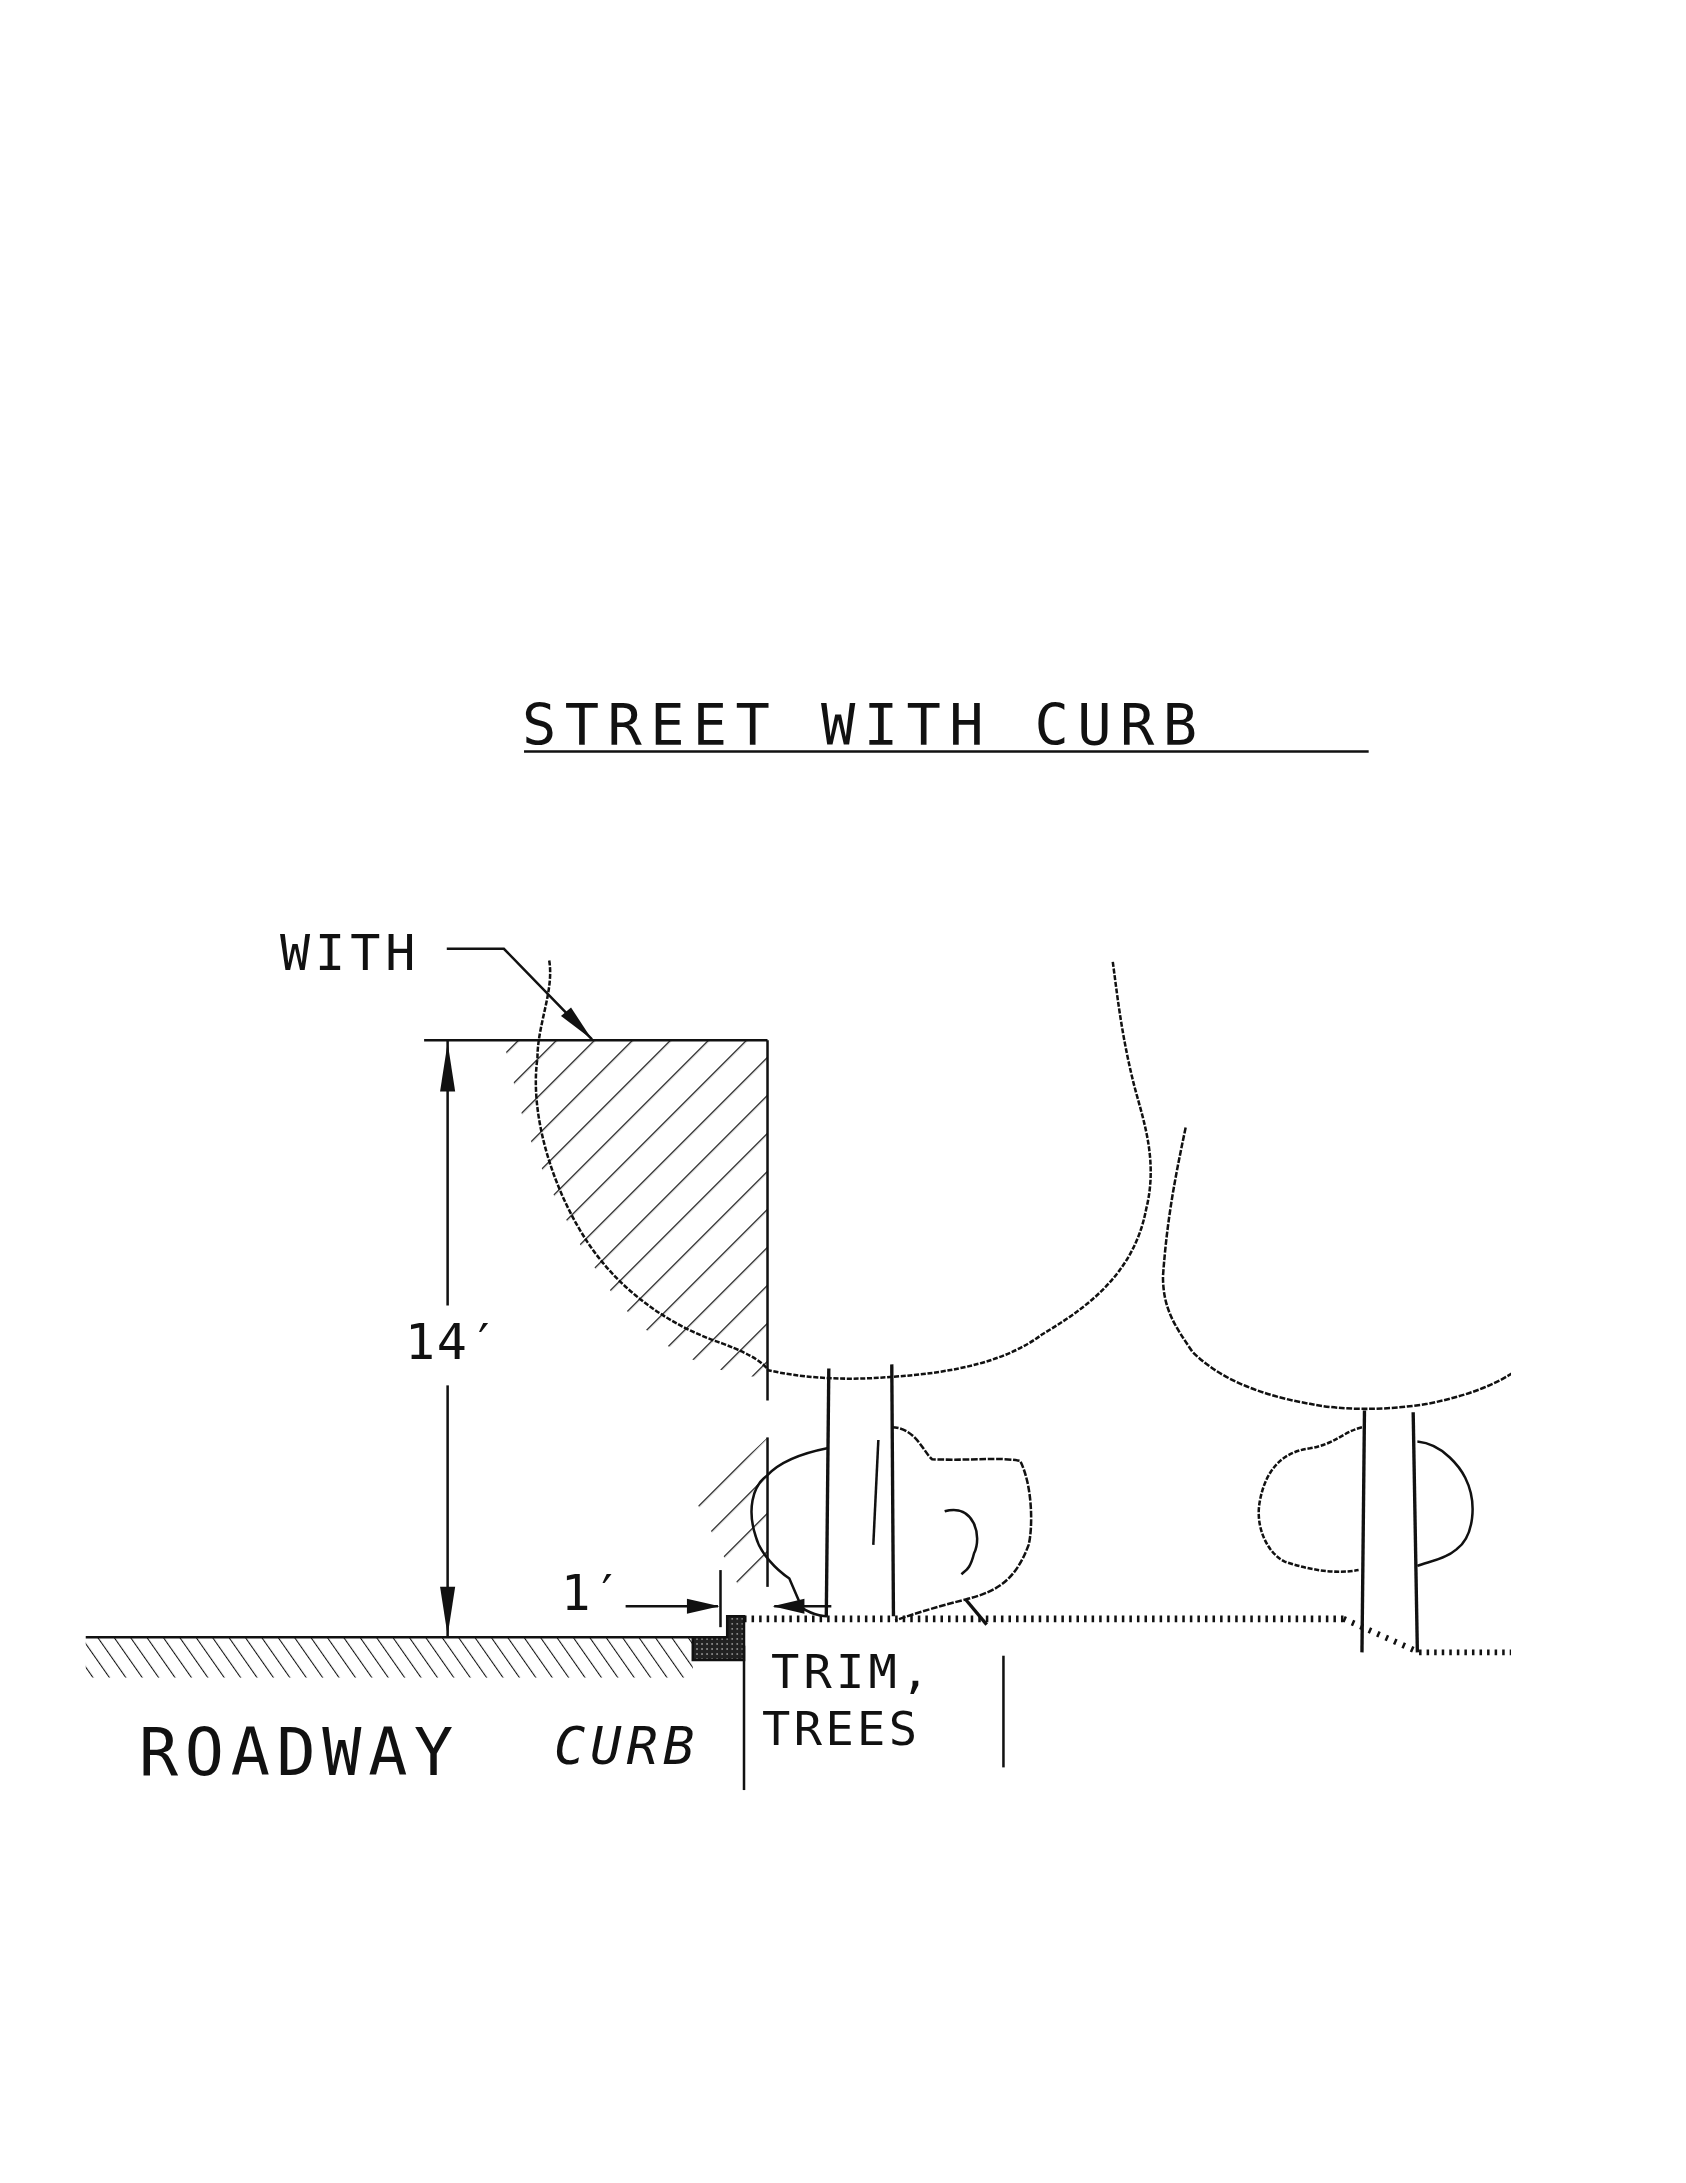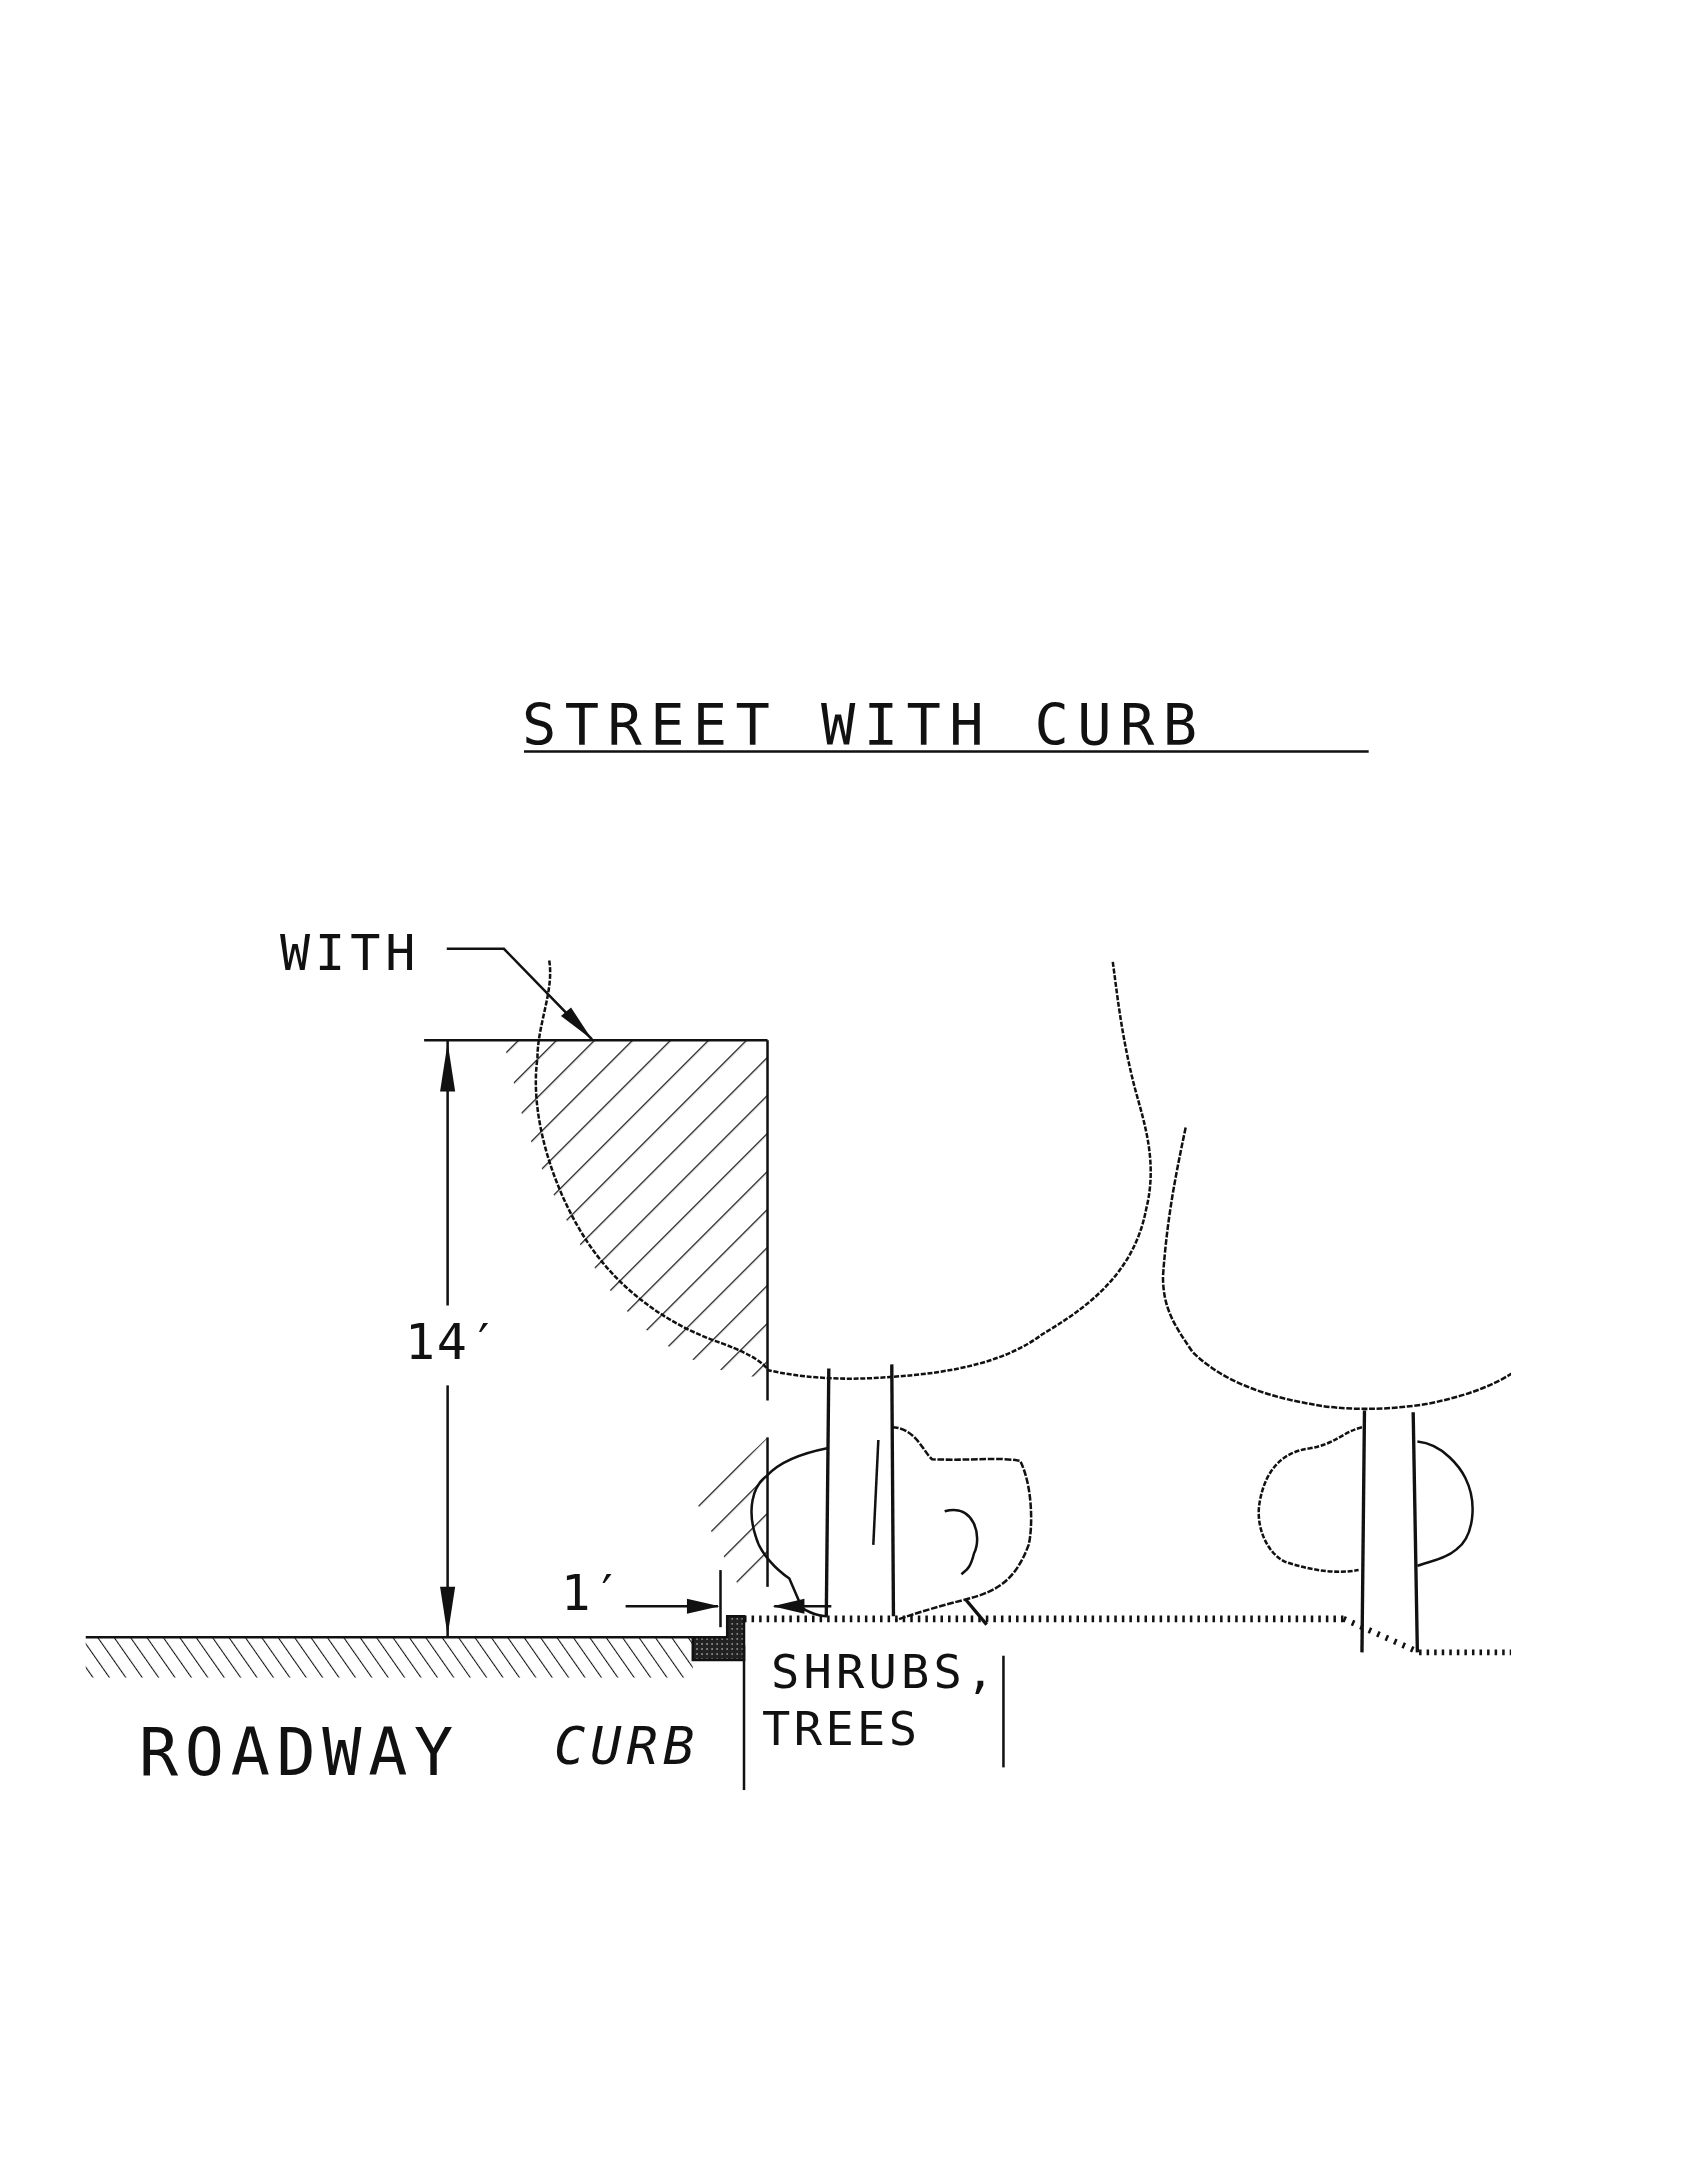--- a/index.html
+++ b/index.html
@@ -104,17 +104,17 @@
     <line x1="886" y1="1960" x2="886" y2="2132" stroke="#111" stroke-width="3"></line>
     <line x1="1195" y1="1972" x2="1195" y2="2105" stroke="#111" stroke-width="3"></line>
   </svg>
 
   <div class="lbl title">STREET WITH CURB</div>
   <div class="lbl trim">WITH</div>
   <div class="lbl dim14">14′</div>
   <div class="lbl dim1">1′</div>
   <div class="lbl roadway">ROADWAY</div>
   <div class="lbl curb">CURB</div>
-  <div class="lbl trees">SHRUBS,</div>
+  <div class="lbl trees">TRIM,</div>
   <div class="lbl shrubs">TREES</div>
 
 </div>
 
 
 </body></html>

